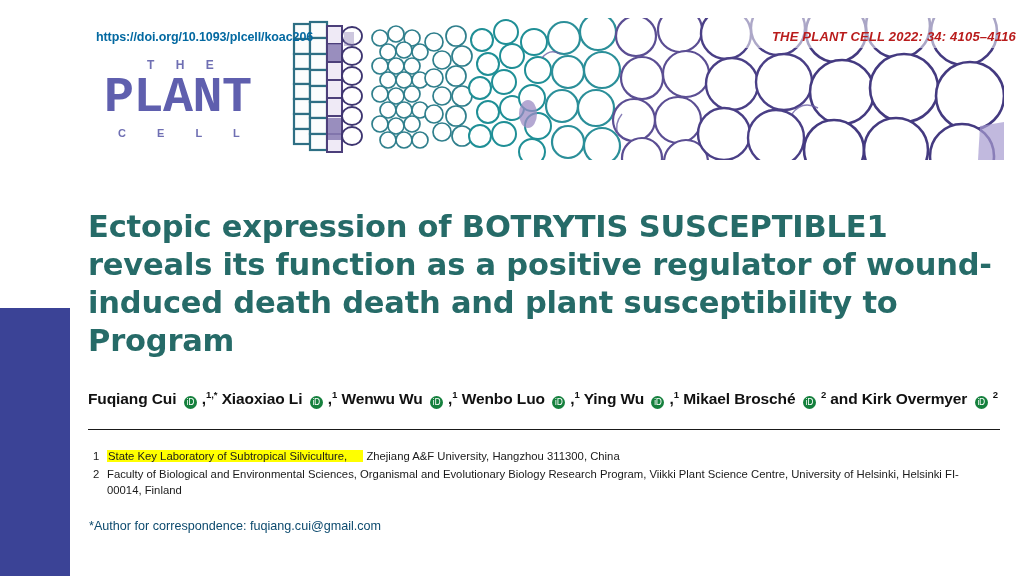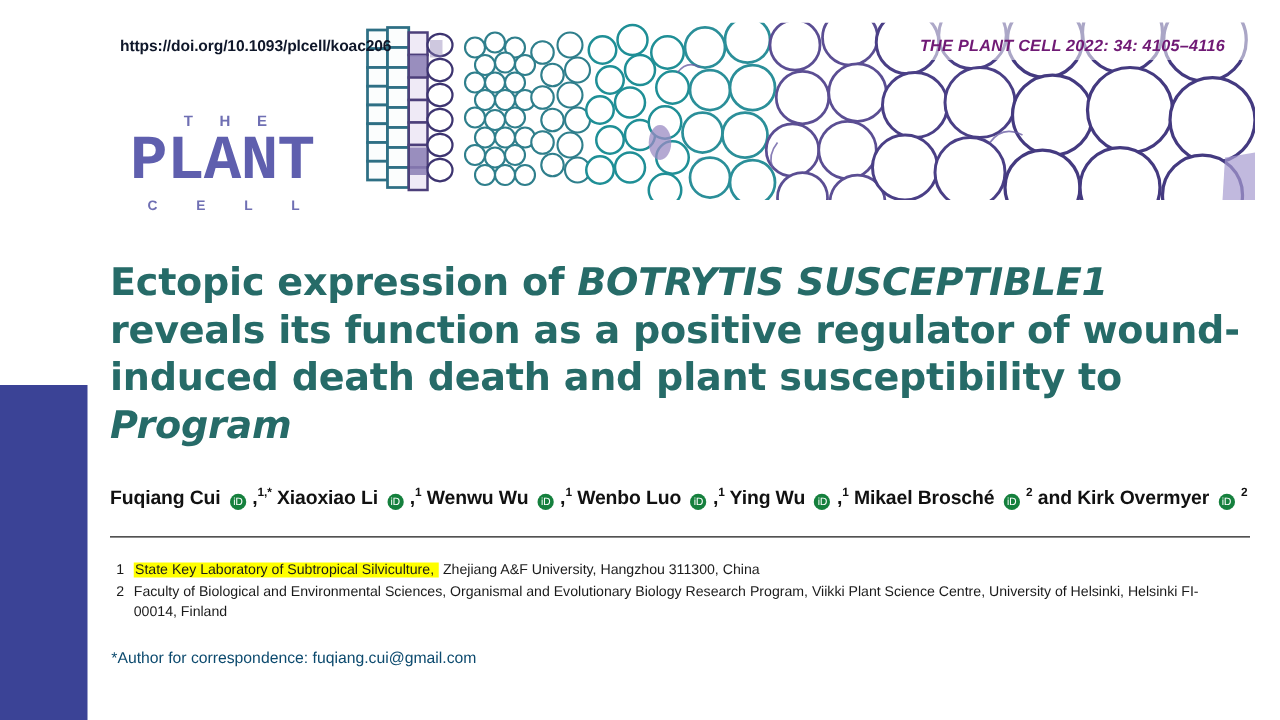--- a/index.html
+++ b/index.html
@@ -29,34 +29,34 @@
     width: 1024px;
     height: 170px;
   }
 
   #doi {
     position: absolute;
     left: 96px;
     top: 30px;
     font-size: 12.5px;
     font-weight: bold;
-    color: #0f172a;
+    color: #0369a1;
     letter-spacing: -0.1px;
     z-index: 6;
     white-space: nowrap;
   }
 
   #journal-ref {
     position: absolute;
-    right: 44px;
+    right: 8px;
     top: 29px;
     font-size: 13px;
     font-weight: bold;
     font-style: italic;
-    color: #701a75;
+    color: #b91c1c;
     letter-spacing: 0.2px;
     z-index: 6;
     white-space: nowrap;
   }
 
   
   #banner {
     position: absolute;
     left: 292px;
     top: 18px;
@@ -68,21 +68,20 @@
   }
   #banner svg { display: block; }
 
   
   #logo {
     position: absolute;
     left: 104px;
     top: 58px;
     z-index: 5;
     user-select: none;
-    margin-top: 32px;
   }
   #logo .logo-the {
     font-size: 12px;
     font-weight: bold;
     letter-spacing: 9px;
     color: #6f6fb3;
     text-align: center;
     padding-left: 12px;
     line-height: 14px;
   }
@@ -155,21 +154,21 @@
   #title {
     color: #266b68;
     font-size: 30.5px;
     font-weight: bold;
     line-height: 38px;
     letter-spacing: -0.2px;
     font-family: "DejaVu Sans", sans-serif;
     margin: 0;
     width: 918px;
   }
-  #title .ital { font-style: italic; }
+  #title .ital { }
 
   #authors {
     margin-top: 22px;
     font-size: 15.5px;
     font-weight: bold;
     color: #111111;
     line-height: 25px;
     width: 918px;
     letter-spacing: -0.1px;
   }
@@ -217,21 +216,21 @@
   .affil-num {
     width: 19px;
     flex: 0 0 19px;
     text-align: left;
     padding-left: 5px;
     box-sizing: border-box;
   }
   .affil-text { flex: 1 1 auto; }
   .hl {
     background: #ffff00;
-    padding: 0 4px 0 1px;
+    padding: 0 16px 0 1px;
     text-align: right;
   }
 
   #corresp {
     margin-top: 20px;
     font-size: 12.6px;
     color: #0c4a6e;
     padding-left: 1px;
   }
 </style>

